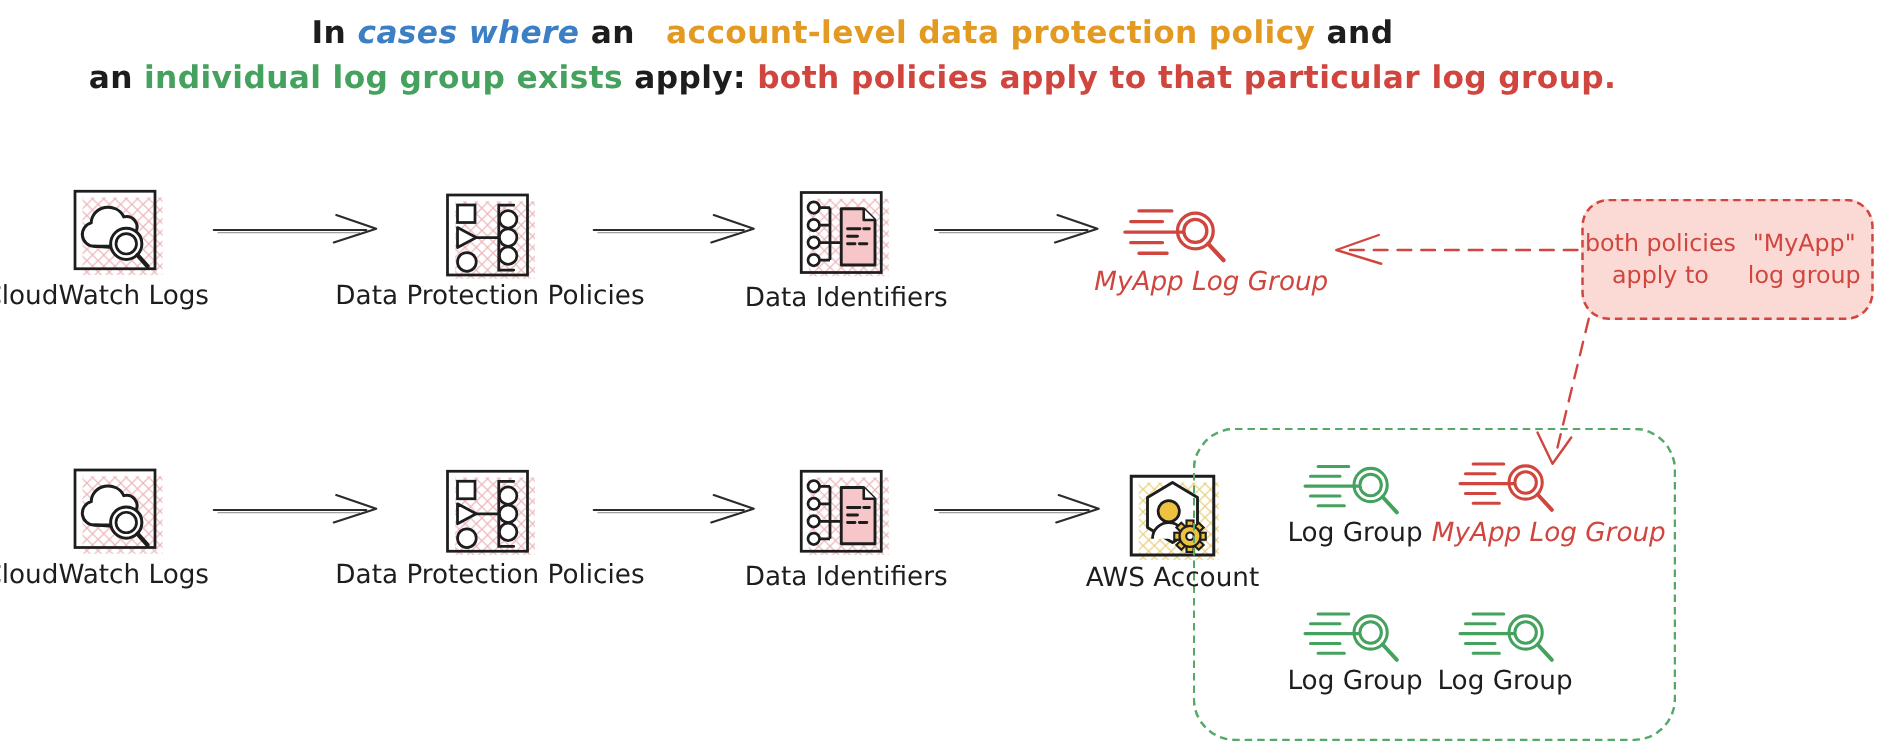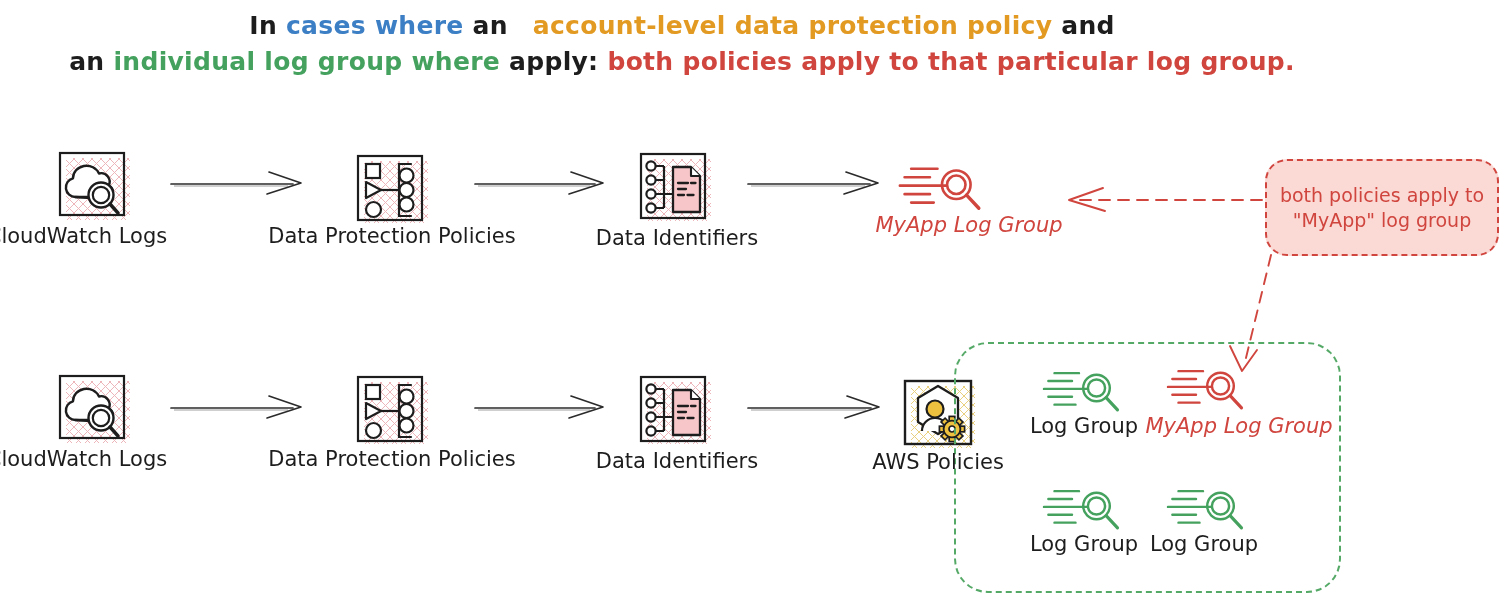--- a/index.html
+++ b/index.html
@@ -2,38 +2,38 @@
 <html style="--ink: #1d1d1e; --blue: #3d7fc4; --orange: #e39a22; --green: #44a25e; --red: #d0453e; --red_fill: #fbd9d5; --pink_hatch: #edb6ba; --pink_fill: #f7c6c8; --yellow_hatch: #e8d07f; --yellow_fill: #eec13e; --green_box_border: #55a967;"><head>
 <meta charset="utf-8">
 <style>
   html,body{margin:0;padding:0;background:#fff;}
   body{font-family:"DejaVu Sans","Liberation Sans",sans-serif;}
   #canvas{position:relative;width:1503px;height:601px;background:#ffffff;overflow:hidden;}
 
   
   .title{position:absolute;left:0;top:8px;width:1364px;text-align:center;
          font-size:25px;font-weight:700;letter-spacing:.3px;line-height:36px;color:var(--ink);}
-  .c-ink{color:var(--ink);} .c-blue{color:var(--blue);} .c-orange{color:var(--orange);margin-left:16px;}
+  .c-ink{color:var(--ink);} .c-blue{color:var(--blue);font-style:italic;} .c-orange{color:var(--orange);margin-left:16px;}
   .c-green{color:var(--green);} .c-red{color:var(--red);margin-top:28px;}
 
   
   .icon-box{position:absolute;}
   .node-label{position:absolute;transform:translateX(-50%);white-space:nowrap;
               font-size:21px;font-weight:500;color:var(--ink);}
   .node-label.red{color:var(--red);font-style:italic;}
   .lg-green{color:var(--green);}
   .lg-red{color:var(--red);}
 
   
   .account-box{position:absolute;left:954px;top:342px;width:383px;height:247px;
                border:2.4px dashed var(--green_box_border);border-radius:34px;
                background:transparent;pointer-events:none;}
   .callout{position:absolute;left:1265px;top:159px;width:230px;height:93px;
            border:2px dashed var(--red);border-radius:22px;background:var(--red_fill);
-           display:flex;flex-direction:column;justify-content:center;align-items:center;
+           display:flex;flex-direction:row;justify-content:center;align-items:center;
            font-size:19px;line-height:25px;color:var(--red);text-align:center;}
 
   
   #arrows{position:absolute;left:0;top:0;pointer-events:none;}
   .arrow-black{stroke:#2b2b2b;stroke-width:1.7;fill:none;stroke-linecap:round;stroke-linejoin:round;}
   .arrow-black-ghost{stroke:#2b2b2b;stroke-width:1;opacity:.45;fill:none;}
   .arrow-red-shaft{stroke:var(--red);stroke-width:1.9;fill:none;stroke-dasharray:11 8;stroke-linecap:round;}
   .arrow-red-head{stroke:var(--red);stroke-width:1.9;fill:none;stroke-linecap:round;stroke-linejoin:round;}
 </style>
 </head>
@@ -50,21 +50,21 @@
         <path d="M0,9 L9,0 M0,0 L9,9" stroke="#e8d07f" stroke-width="1" fill="none"></path>
       </pattern>
     </defs>
   </svg>
 
   <div class="title">
     <div>
       <span class="c-ink">In </span><span class="c-blue">cases where</span><span class="c-ink"> an </span><span class="c-orange">account-level data protection policy</span><span class="c-ink"> and</span>
     </div>
     <div>
-      <span class="c-ink">an </span><span class="c-green">individual log group where</span><span class="c-ink"> apply: </span><span class="c-red">both policies apply to that particular log group.</span>
+      <span class="c-ink">an </span><span class="c-green">individual log group exists</span><span class="c-ink"> apply: </span><span class="c-red">both policies apply to that particular log group.</span>
     </div>
   </div>
 
   <div class="icon-box" style="left:56px;top:150px">
     <svg width="78" height="76" viewBox="0 0 78 76">
       <rect x="10" y="8" width="64" height="62" fill="url(#hatchPink)"></rect>
       <rect x="4" y="3" width="64" height="62" fill="none" stroke="#1d1d1e" stroke-width="2.2"></rect>
       <path d="M19.5,47 a9.5,9.5 0 0 1 -2.5,-18.7 a13.5,12.5 0 0 1 26,-4.8 a8.4,8.4 0 0 1 9.6,12.1 a7,7 0 0 1 -2.6,13.4 Z" fill="#fff" stroke="#1d1d1e" stroke-width="2.4" stroke-linejoin="round"></path>
       <path d="M19.5,47 H33" stroke="#1d1d1e" stroke-width="2.4" stroke-linecap="round"></path>
       <circle cx="45" cy="45" r="12.5" fill="#fff" stroke="#1d1d1e" stroke-width="2.4"></circle>
@@ -212,21 +212,21 @@
   <div class="account-box"></div>
 
   <div class="node-label" style="left:77px;top:224px">CloudWatch Logs</div>
   <div class="node-label" style="left:392px;top:224px">Data Protection Policies</div>
   <div class="node-label" style="left:677px;top:226px">Data Identifiers</div>
   <div class="node-label red" style="left:969px;top:213px">MyApp Log Group</div>
 
   <div class="node-label" style="left:77px;top:447px">CloudWatch Logs</div>
   <div class="node-label" style="left:392px;top:447px">Data Protection Policies</div>
   <div class="node-label" style="left:677px;top:449px">Data Identifiers</div>
-  <div class="node-label" style="left:938px;top:450px">AWS Policies</div>
+  <div class="node-label" style="left:938px;top:450px">AWS Account</div>
 
   <div class="node-label" style="left:1084px;top:414px">Log Group</div>
   <div class="node-label red" style="left:1239px;top:414px">MyApp Log Group</div>
   <div class="node-label" style="left:1084px;top:532px">Log Group</div>
   <div class="node-label" style="left:1204px;top:532px">Log Group</div>
 
   <div class="callout">
     <div>both policies apply to</div>
     <div>"MyApp" log group</div>
   </div>

